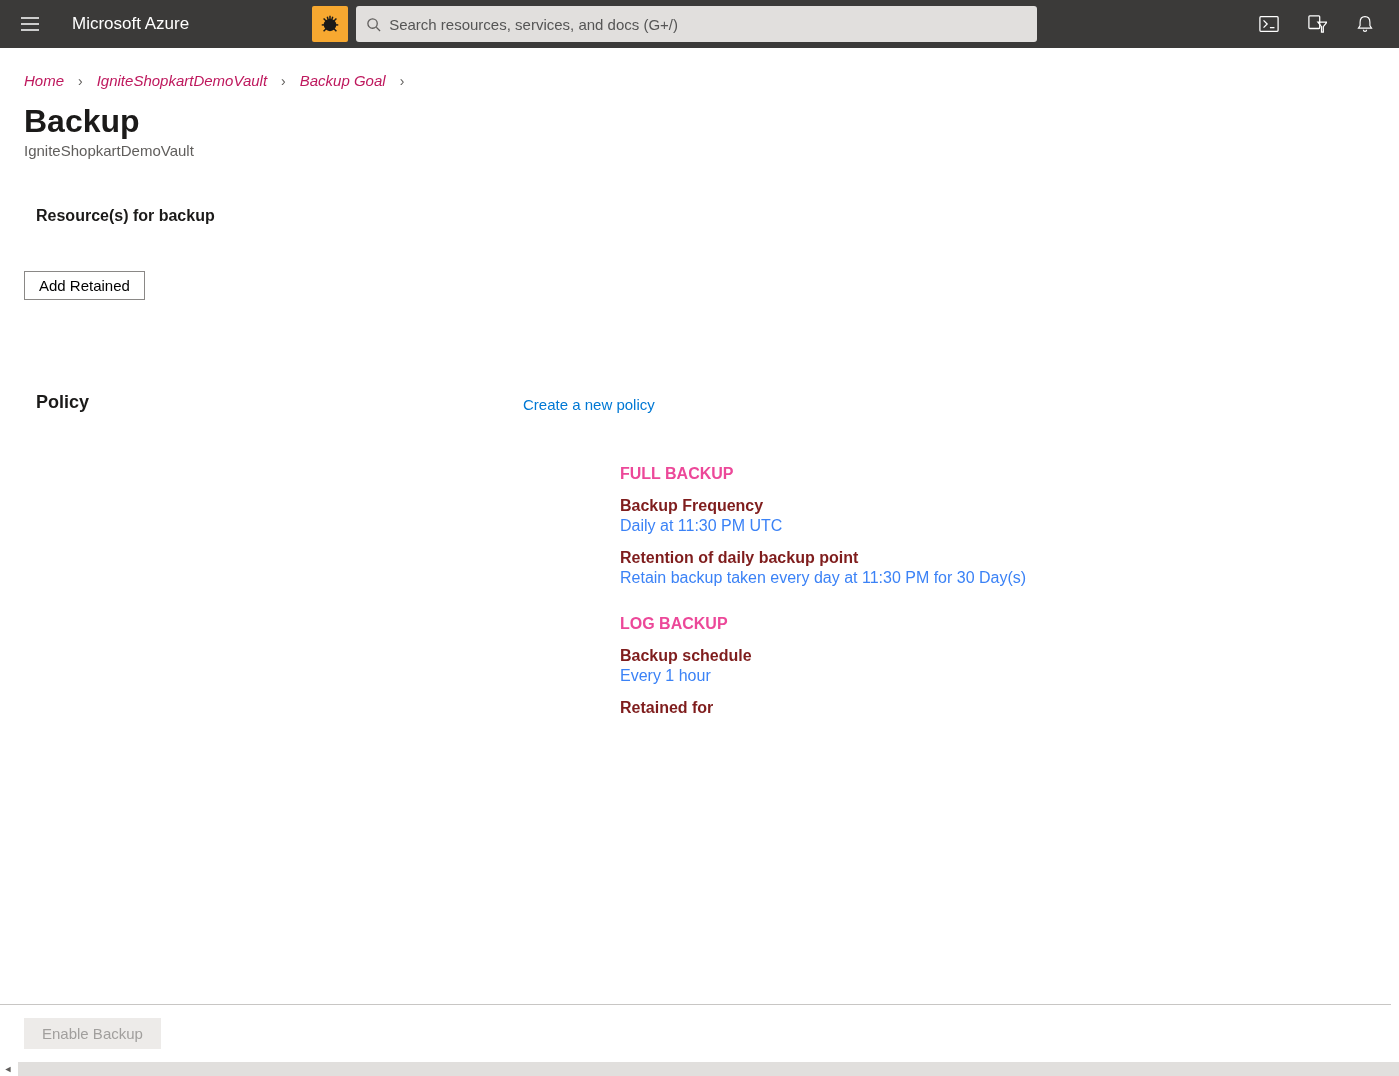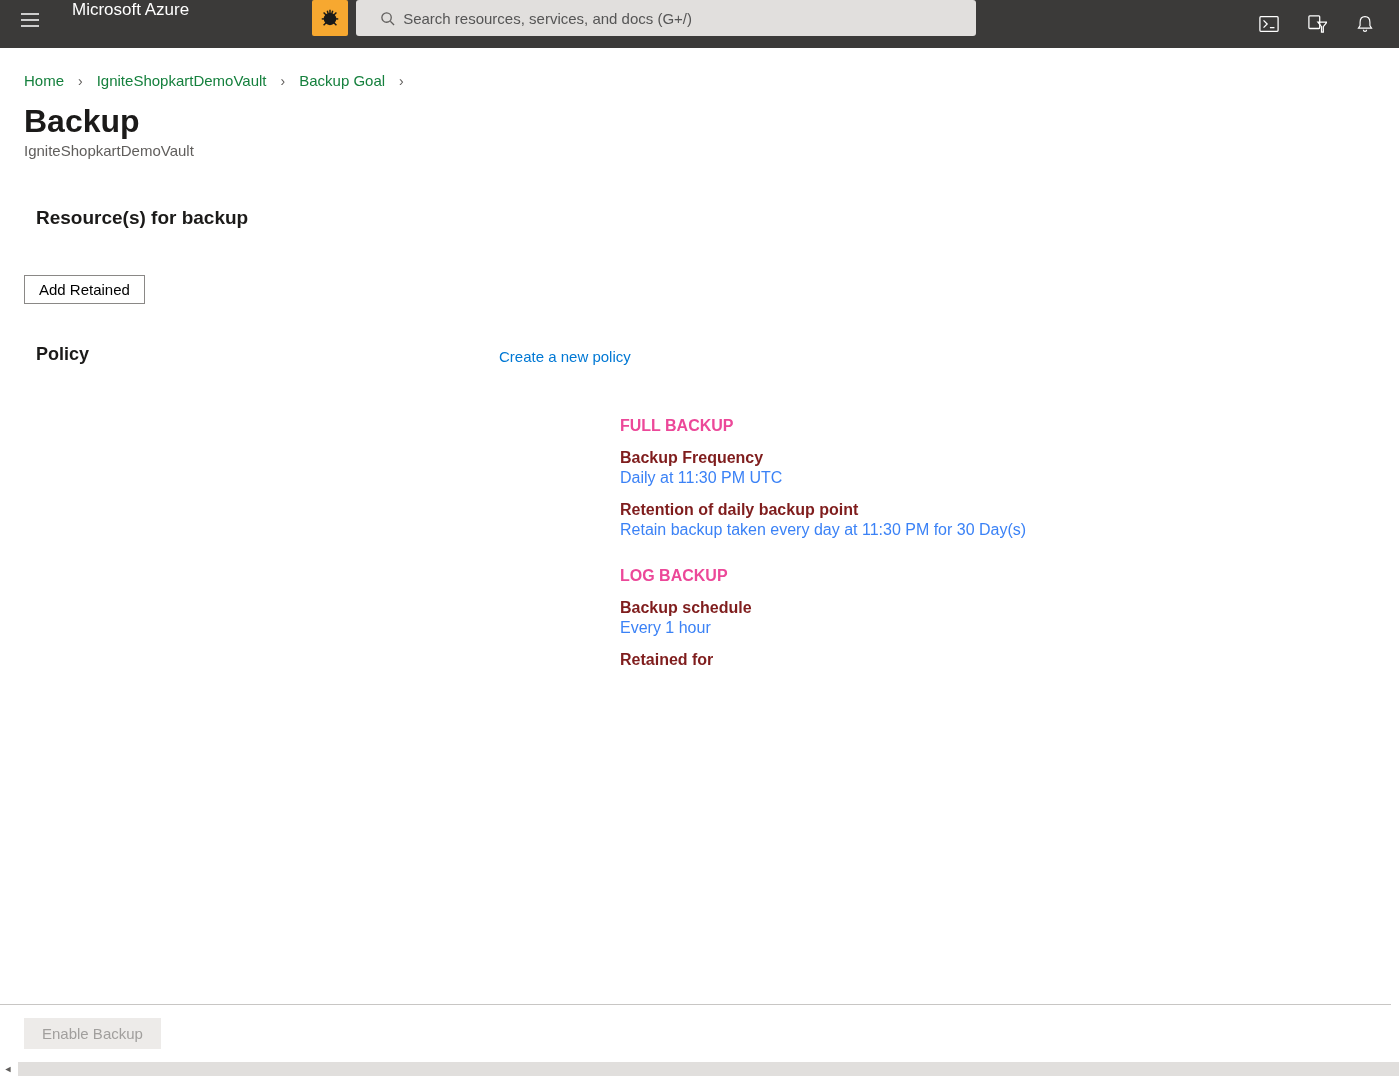--- a/index.html
+++ b/index.html
@@ -11,20 +11,21 @@
       width: 1399px;
       height: 1076px;
       overflow: hidden;
       position: relative;
     }
     
     .topbar {
       height: 48px;
       background: #3b3a39;
       display: flex;
+      align-items: center;
       padding: 0 10px;
       color: #fff;
     }
     .hamburger {
       width: 40px; height: 40px;
       display: flex; align-items: center; justify-content: center;
       cursor: pointer;
     }
     .hamburger svg { width: 18px; height: 14px; }
     .brand {
@@ -37,27 +38,27 @@
       width: 36px; height: 36px;
       background: #f7a830;
       border-radius: 2px;
       display: flex; align-items: center; justify-content: center;
       margin-left: 123px;
       cursor: pointer;
     }
     .bug-icon svg { width: 22px; height: 22px; }
     .search-wrap {
       margin-left: 8px;
-      width: 620px;
+      width: 681px;
       height: 36px;
       background: #e1dfdd;
       border-radius: 3px;
       display: flex;
       align-items: center;
-      padding: 0 24px;
+      padding: 0 10px;
     }
     .search-wrap svg { width: 15px; height: 15px; flex-shrink: 0; }
     .search-input {
       border: none;
       background: transparent;
       flex: 1;
       margin-left: 8px;
       font-size: 15px;
       font-family: inherit;
       outline: none;
@@ -79,21 +80,21 @@
     .top-icon svg { width: 20px; height: 18px; stroke: #fff; }
 
     
     .breadcrumb {
       display: flex;
       align-items: center;
       gap: 14px;
       padding: 24px 24px 0 24px;
       font-size: 15px;
     }
-    .breadcrumb a { color: #15803d; text-decoration: none; cursor: pointer; }
+    .breadcrumb a { color: #be185d; text-decoration: none; cursor: pointer; font-style: italic; }
     .breadcrumb .chev { color: #605e5c; font-size: 14px; }
     
     
     .page-head {
       padding: 14px 24px 0 24px;
     }
     .page-title {
       font-size: 32px;
       font-weight: 600;
       color: #1b1a19;
@@ -102,21 +103,21 @@
       font-size: 15px;
       color: #605e5c;
       margin-top: 2px;
     }
 
     
     .content {
       padding: 48px 12px 20px 36px;
     }
     .section-title {
-      font-size: 19px;
+      font-size: 16px;
       font-weight: 600;
       color: #1b1a19;
       margin-bottom: 18px;
     }
     .resource-table {
       border: 1px dotted #0078d4;
       border-bottom: 1px solid #d2d0ce;
       margin-left: -12px;
       margin-right: -10px;
     }
@@ -142,22 +143,23 @@
       background: #fff;
       font-size: 15px;
       font-family: inherit;
       cursor: pointer;
       margin-left: -12px;
     }
 
     
     .policy-row {
       display: flex;
-      margin-top: 36px;
-      align-items: center;
+      margin-top: 88px;
+      align-items: center;
+      gap: 24px;
     }
     .policy-label {
       width: 463px;
       font-size: 18px;
       font-weight: 600;
       color: #1b1a19;
       padding-top: 4px;
     }
     .policy-control { flex: 1; }
     .policy-select {

